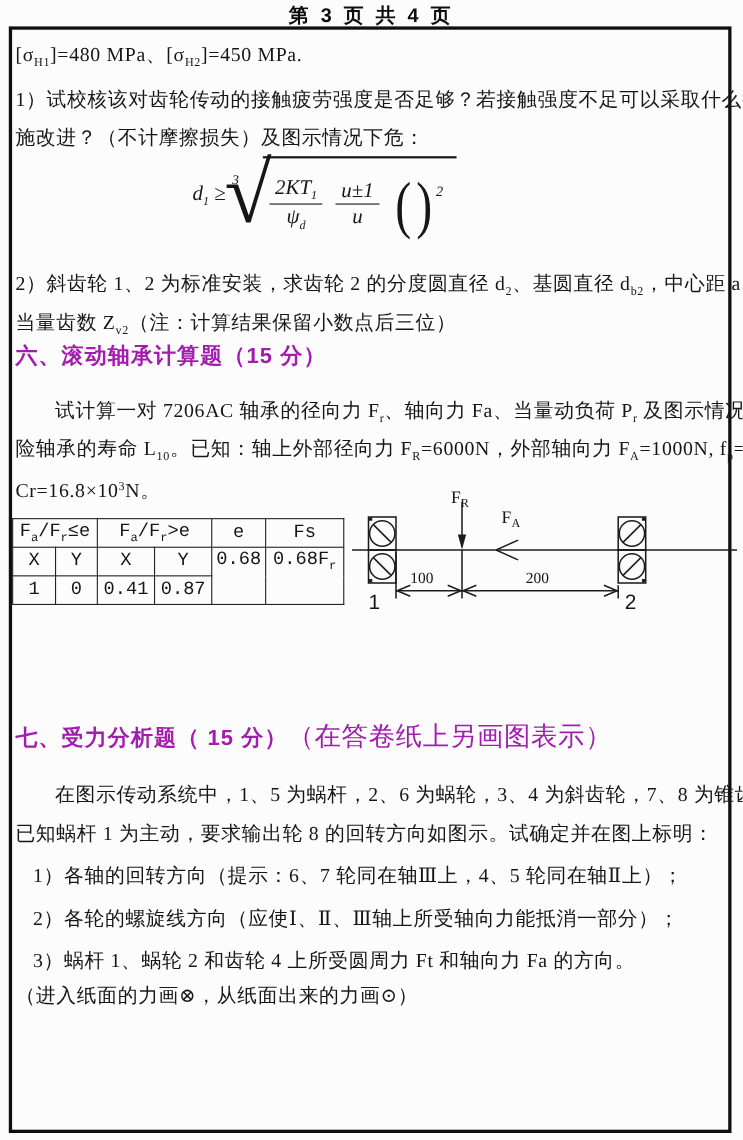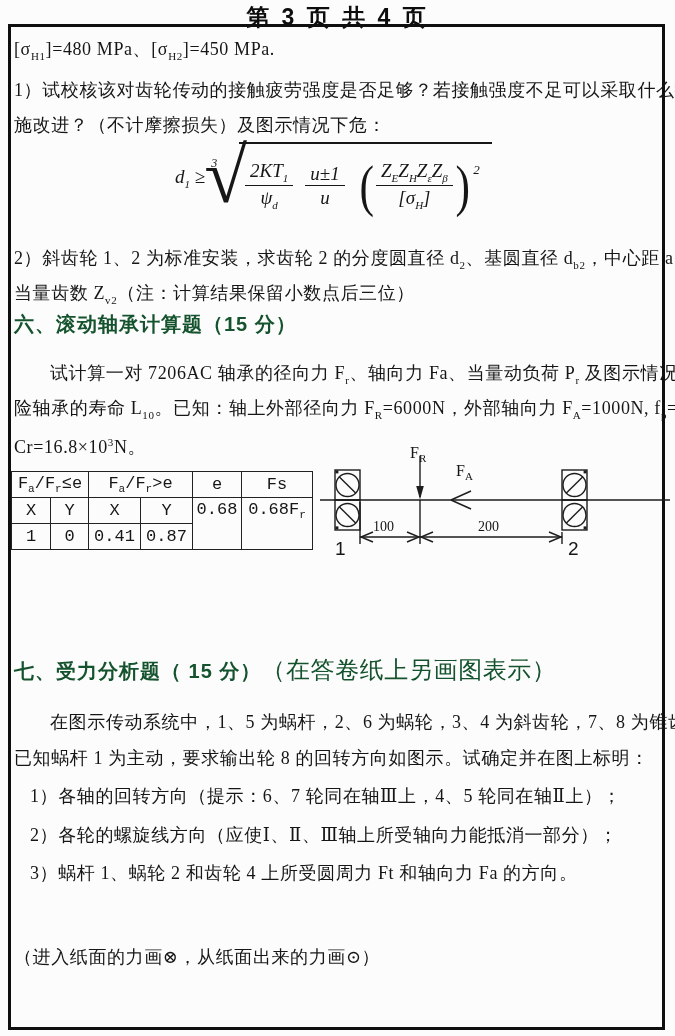--- a/index.html
+++ b/index.html
@@ -4,37 +4,37 @@
 <style>
   html,body{margin:0;padding:0;}
   body{
     width:675px;height:1036px;position:relative;background:#fcfcfc;
     font-family:"Liberation Serif","DejaVu Serif",serif;color:#161616;
     overflow:hidden;
   }
   .page-header{
     position:absolute;top:2px;left:0;width:675px;text-align:center;
     font-family:"Liberation Sans","DejaVu Sans",sans-serif;
-    font-weight:bold;font-size:23px;letter-spacing:3px;color:#0d0d0d;
+    font-weight:bold;font-size:18px;letter-spacing:3px;color:#0d0d0d;
   }
   .page-border{
     position:absolute;left:8px;top:24px;width:651px;height:1000px;
     border:3px solid #0f0f0f;background:transparent;
   }
   .tline{
     position:absolute;left:14px;white-space:nowrap;
     font-size:18px;letter-spacing:0.6px;line-height:22px;color:#161616;
   }
   .indent{padding-left:36px;}
   .indent1{padding-left:16px;}
   sub{font-size:11px;}
   sup{font-size:11px;}
   .sec-title{
     font-family:"Liberation Sans","DejaVu Sans",sans-serif;
-    font-weight:bold;font-size:20px;letter-spacing:1px;color:#14532d;
+    font-weight:bold;font-size:20px;letter-spacing:1px;color:#a21caf;
   }
   .sec-title .normal{
     font-family:Liberation Serif, serif;
     font-weight:normal;font-size:24px;letter-spacing:0.6px;
   }
   
   .formula{
     position:absolute;left:175px;top:142px;display:flex;align-items:center;
     font-style:italic;font-size:19px;color:#161616;
   }
@@ -88,24 +88,20 @@
       <span class="frac">
         <span class="num">2KT<sub>1</sub></span>
         <span class="den">ψ<sub>d</sub></span>
       </span>
       <span class="frac">
         <span class="num">u±1</span>
         <span class="den">u</span>
       </span>
       <span class="paren-group">
         <span class="paren">(</span>
-        <span class="frac">
-          <span class="num">Z<sub>E</sub>Z<sub>H</sub>Z<sub>ε</sub>Z<sub>β</sub></span>
-          <span class="den">[σ<sub>H</sub>]</span>
-        </span>
         <span class="paren">)</span>
         <span class="expo">2</span>
       </span>
     </span>
   </span>
 </div>
 
 <div class="tline" style="top:247px;">2）斜齿轮 1、2 为标准安装，求齿轮 2 的分度圆直径 d<sub>2</sub>、基圆直径 d<sub>b2</sub>，中心距 a 及</div>
 <div class="tline" style="top:282px;">当量齿数 Z<sub>v2</sub>（注：计算结果保留小数点后三位）</div>
 
@@ -190,13 +186,13 @@
 
 <div class="tline sec-title" style="top:659px;"><span>七、受力分析题（ 15 分）</span><span class="normal">（在答卷纸上另画图表示）</span></div>
 
 <div class="tline indent" style="top:711px;">在图示传动系统中，1、5 为蜗杆，2、6 为蜗轮，3、4 为斜齿轮，7、8 为锥齿轮。</div>
 <div class="tline" style="top:747px;">已知蜗杆 1 为主动，要求输出轮 8 的回转方向如图示。试确定并在图上标明：</div>
 
 <div class="tline indent1" style="top:785px;">1）各轴的回转方向（提示：6、7 轮同在轴Ⅲ上，4、5 轮同在轴Ⅱ上）；</div>
 <div class="tline indent1" style="top:824px;">2）各轮的螺旋线方向（应使Ⅰ、Ⅱ、Ⅲ轴上所受轴向力能抵消一部分）；</div>
 <div class="tline indent1" style="top:862px;">3）蜗杆 1、蜗轮 2 和齿轮 4 上所受圆周力 Ft 和轴向力 Fa 的方向。</div>
 
-<div class="tline" style="top:946px;">（进入纸面的力画⊗，从纸面出来的力画⊙）</div>
+<div class="tline" style="top:894px;">（进入纸面的力画⊗，从纸面出来的力画⊙）</div>
 
 </body></html>

